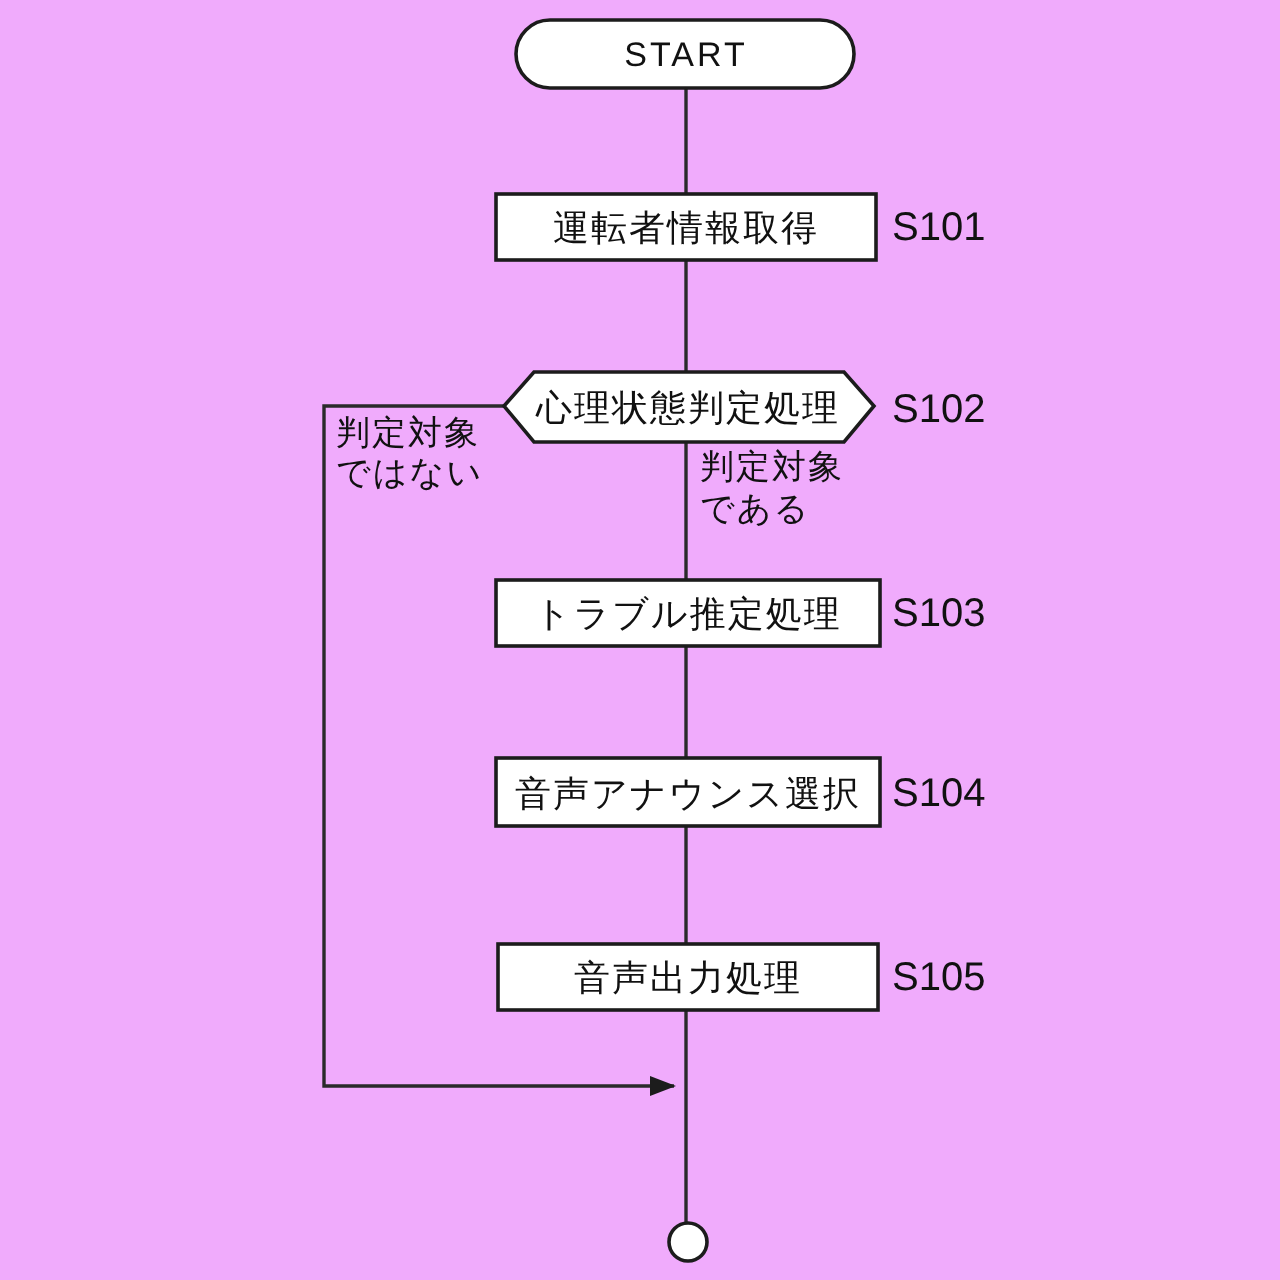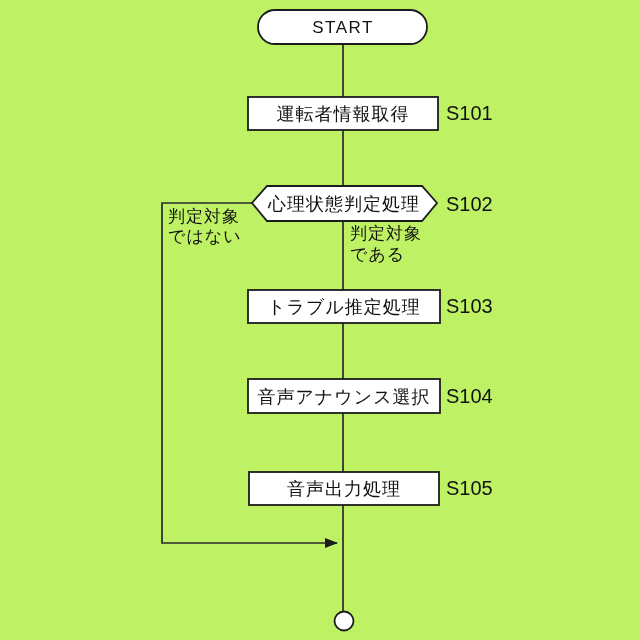--- a/index.html
+++ b/index.html
@@ -8,21 +8,21 @@
     background: #ffffff;
     width: 640px;
     height: 640px;
     overflow: hidden;
     font-family: "Liberation Sans", "DejaVu Sans", sans-serif;
   }
   .stage {
     position: relative;
     width: 640px;
     height: 640px;
-    background: #bef264;
+    background: #f0abfc;
   }
   svg { display: block; }
   .shape {
     fill: #ffffff;
     stroke: #1c1c1c;
     stroke-width: 1.8;
   }
   .connector {
     fill: none;
     stroke: #2a2a2a;

